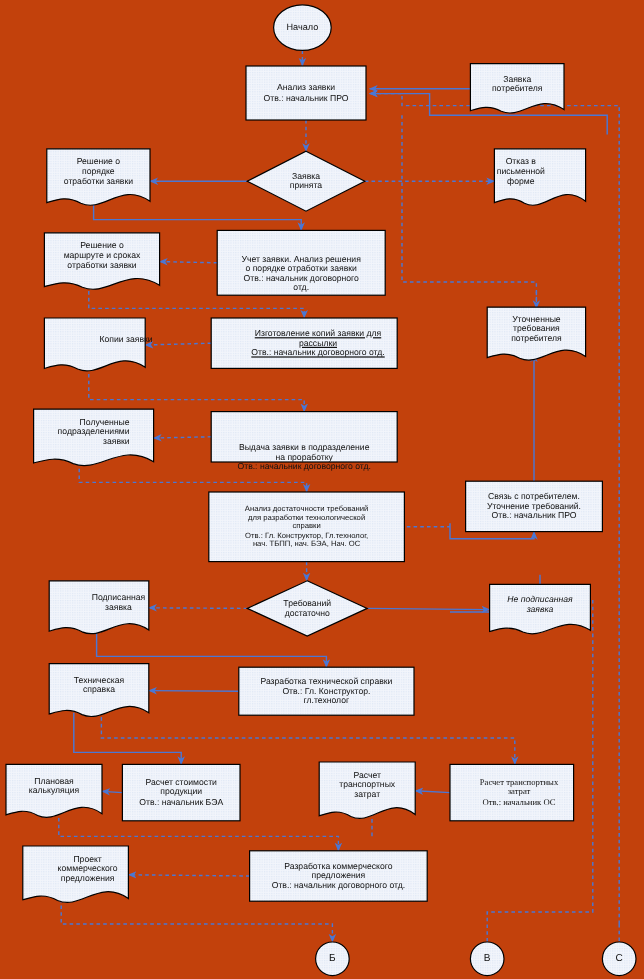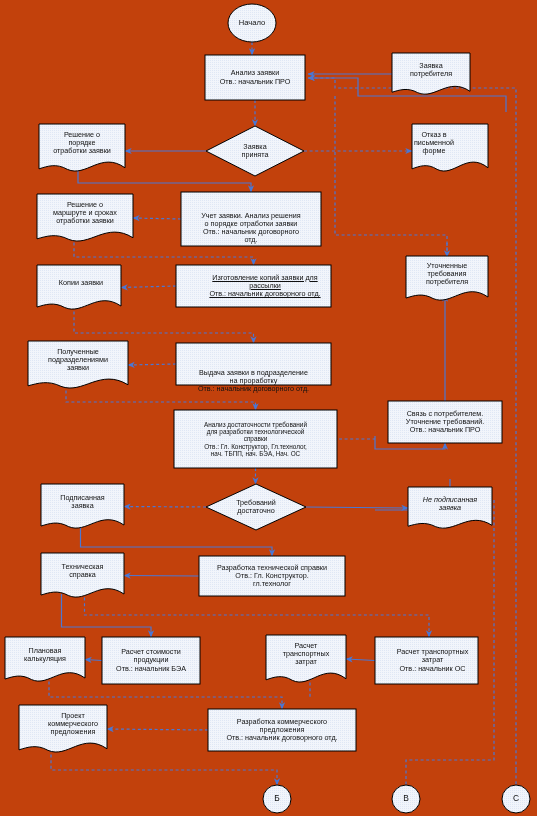--- a/index.html
+++ b/index.html
@@ -198,66 +198,66 @@
       </div>
       <div class="nodeText" style="left: 396px; top: 124px; width: 76px; height: 38.4px; font-size: 7.2px;">
         <span>Отказ в<br>письменной<br>форме</span>
       </div>
       <div class="nodeText" style="left: 37px; top: 194px; width: 96px; height: 38.4px; font-size: 7.2px;">
         <span>Решение о<br>маршруте и сроках<br>отработки заявки</span>
       </div>
       <div class="nodeText" style="left: 181px; top: 192px; width: 140px; height: 72px; font-size: 7.2px; border-radius: 25px;">
         <span>Учет заявки. Анализ решения<br>о порядке отработки заявки<br>Отв.: начальник договорного<br>отд.</span>
       </div>
-      <div class="nodeText" style="left: 37px; top: 265px; width: 88px; height: 36px; font-size: 7.2px;">
+      <div class="nodeText" style="left: 37px; top: 265px; width: 88px; height: 36px; font-size: 7.2px; padding-left: 24px;">
         <span>Копии заявки</span>
       </div>
       <div class="nodeText" style="left: 176px; top: 265px; width: 178px; height: 42px; font-size: 7.2px; text-decoration: underline;">
         <span>Изготовление копий заявки для<br>рассылки<br>Отв.: начальник договорного отд.</span>
       </div>
       <div class="nodeText" style="left: 406px; top: 256px; width: 82px; height: 36px; font-size: 7.2px;">
         <span>Уточненные<br>требования<br>потребителя</span>
       </div>
-      <div class="nodeText" style="left: 28px; top: 341px; width: 100px; height: 38.4px; font-size: 7.2px;">
+      <div class="nodeText" style="left: 28px; top: 341px; width: 100px; height: 38.4px; font-size: 7.2px; text-align: right;">
         <span>Полученные<br>подразделениями<br>заявки</span>
       </div>
       <div class="nodeText" style="left: 176px; top: 360px; width: 155px; height: 42px; font-size: 7.2px;">
         <span>Выдача заявки в подразделение<br>на проработку<br>Отв.: начальник договорного отд.</span>
       </div>
       <div class="nodeText" style="left: 174px; top: 410px; width: 163px; height: 58px; font-size: 6.4px;">
         <span>Анализ достаточности требований<br>для разработки технологической<br>справки<br>Отв.: Гл. Конструктор, Гл.технолог,<br>нач. ТБПП, нач. БЭА, Нач. ОС</span>
       </div>
       <div class="nodeText" style="left: 388px; top: 401px; width: 114px; height: 42px; font-size: 7.2px;">
         <span>Связь с потребителем.<br>Уточнение требований.<br>Отв.: начальник ПРО</span>
       </div>
       <div class="nodeText" style="left: 206px; top: 484px; width: 100px; height: 46px; font-size: 7.2px;">
         <span>Требований<br>достаточно</span>
       </div>
-      <div class="nodeText" style="left: 41px; top: 484px; width: 83px; height: 36px; font-size: 7.2px;">
+      <div class="nodeText" style="left: 41px; top: 484px; width: 83px; height: 36px; font-size: 7.2px; justify-content: flex-end;">
         <span>Подписанная<br>заявка</span>
       </div>
       <div class="nodeText" style="left: 408px; top: 487px; width: 84px; height: 33.6px; font-size: 7.2px; font-style: italic;">
         <span>Не подписанная<br>заявка</span>
       </div>
       <div class="nodeText" style="left: 41px; top: 553px; width: 83px; height: 36px; font-size: 7.2px;">
         <span>Техническая<br>справка</span>
       </div>
       <div class="nodeText" style="left: 199px; top: 556px; width: 146px; height: 40px; font-size: 7.2px;">
         <span>Разработка технической справки<br>Отв.: Гл. Конструктор.<br>гл.технолог</span>
       </div>
       <div class="nodeText" style="left: 5px; top: 637px; width: 80px; height: 36px; font-size: 7.2px;">
         <span>Плановая<br>калькуляция</span>
       </div>
       <div class="nodeText" style="left: 102px; top: 637px; width: 98px; height: 47px; font-size: 7.2px;">
         <span>Расчет стоимости<br>продукции<br>Отв.: начальник БЭА</span>
       </div>
       <div class="nodeText" style="left: 266px; top: 635px; width: 80px; height: 38.4px; font-size: 7.2px;">
         <span>Расчет<br>транспортных<br>затрат</span>
       </div>
-      <div class="nodeText" style="left: 375px; top: 637px; width: 115px; height: 47px; font-size: 7.2px;">
+      <div class="nodeText" style="left: 375px; top: 637px; width: 115px; height: 47px; font-size: 7.2px; font-family: Liberation Serif, serif;">
         <span>Расчет транспортных<br>затрат<br>Отв.: начальник ОС</span>
       </div>
       <div class="nodeText" style="left: 19px; top: 705px; width: 108px; height: 38.4px; font-size: 7.2px;">
         <span>Проект<br>коммерческого<br>предложения</span>
       </div>
       <div class="nodeText" style="left: 208px; top: 709px; width: 148px; height: 42px; font-size: 7.2px;">
         <span>Разработка коммерческого<br>предложения<br>Отв.: начальник договорного отд.</span>
       </div>
       <div class="nodeText" style="left: 263px; top: 785px; width: 28px; height: 28px; font-size: 8.4px;">
         <span>Б</span>

